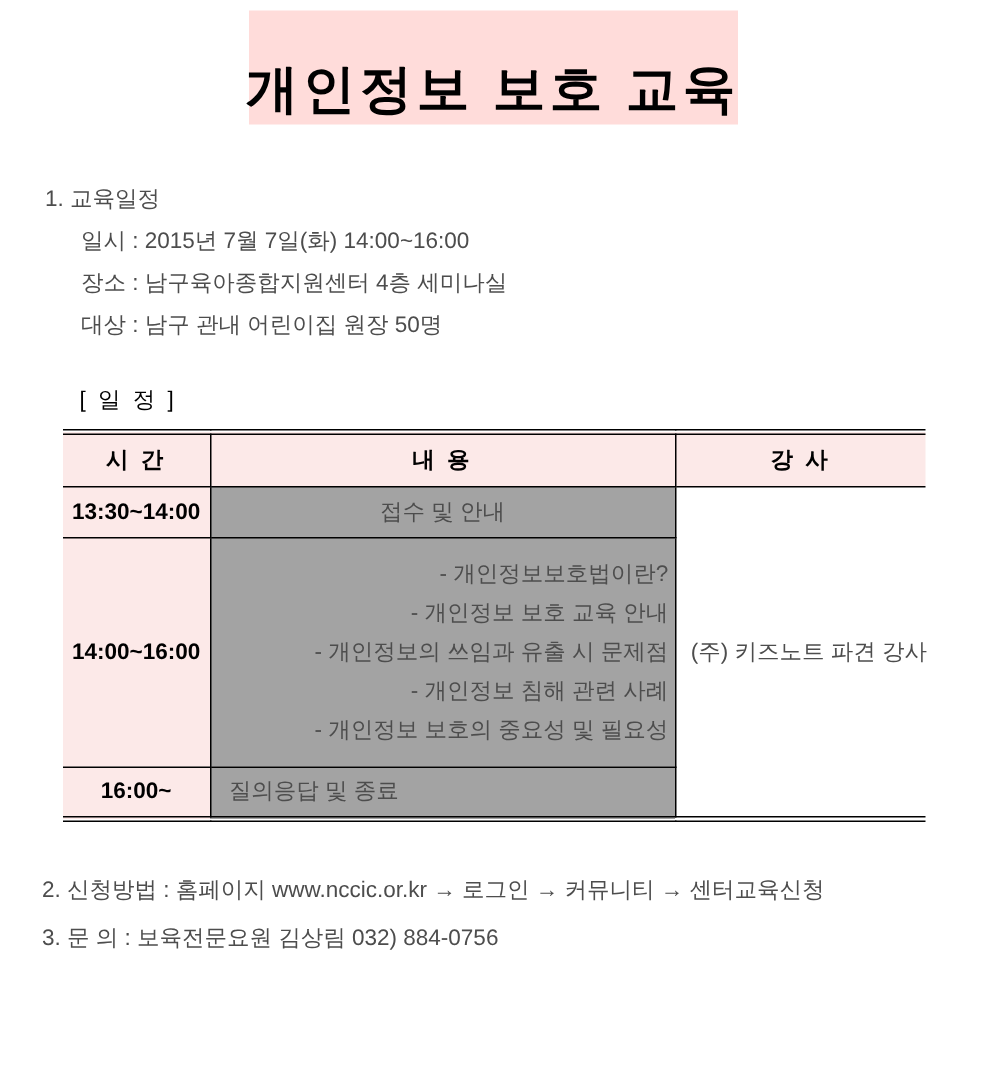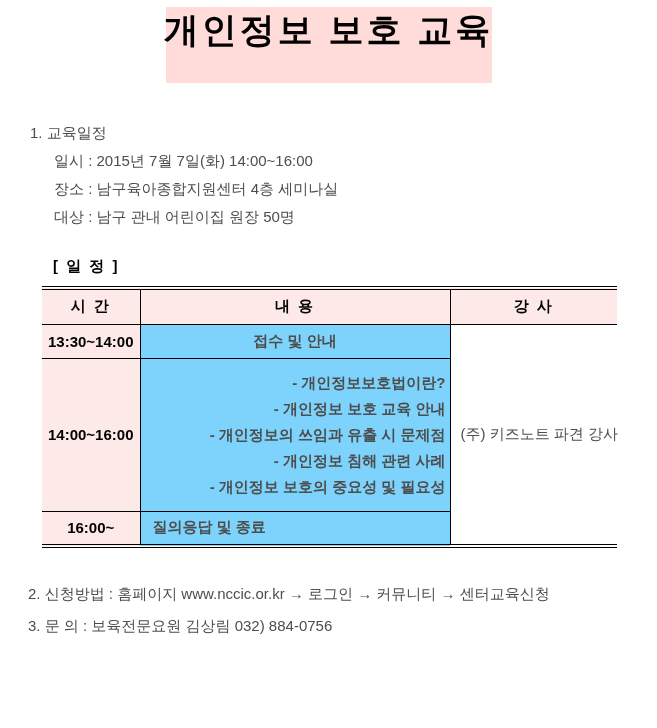--- a/index.html
+++ b/index.html
@@ -12,21 +12,21 @@
     overflow: hidden;
     font-family: "Liberation Sans", "DejaVu Sans", sans-serif;
     color: #4d4d4d;
   }
   .title-banner {
     margin: 7px auto 0 auto;
     width: 326px;
     height: 76px;
     background: #ffdcda;
     display: flex;
-    align-items: flex-start;
+    align-items: flex-end;
     justify-content: center;
   }
   .title-text {
     font-size: 35px;
     font-weight: bold;
     color: #000000;
     letter-spacing: 3px;
     white-space: nowrap;
   }
   .intro {
@@ -40,21 +40,21 @@
   .section {
     margin-top: 36px;
     margin-left: 30px;
     font-size: 15px;
   }
   .section-heading { line-height: 28px; color: #4d4d4d; }
   .section-item { margin-left: 24px; line-height: 28px; }
   .table-label {
     margin: 26px 0 10px 38px;
     font-size: 15px;
-    font-weight: bold;
+    font-weight: normal;
     color: #000000;
     letter-spacing: 2px;
     padding-left: 15px;
   }
   table.schedule {
     margin-left: 42px;
     width: 575px;
     border-collapse: collapse;
     border-top: 4px double #000000;
     border-bottom: 4px double #000000;
@@ -74,24 +74,23 @@
   th.b-right, td.b-right { border-right: 1px solid #000000; }
   td.time-cell {
     background: #fce9e8;
     color: #000000;
     font-weight: bold;
     text-align: center;
     vertical-align: middle;
   }
   td.b-bottom { border-bottom: 1px solid #000000; }
   td.content-cell {
-    background: #7dd3fc;
+    background: #a3a3a3;
     color: #4d4d4d;
     vertical-align: middle;
-    font-weight: bold;
   }
   td.content-center { text-align: center; }
   td.content-left { text-align: left; padding-left: 12px; }
   td.content-list { text-align: left; padding: 10px 4px 10px 25px; }
   .content-line { line-height: 26px; white-space: nowrap; text-align: right; }
   td.instructor-cell {
     background: #ffffff;
     color: #4d4d4d;
     vertical-align: middle;
     text-align: left;

